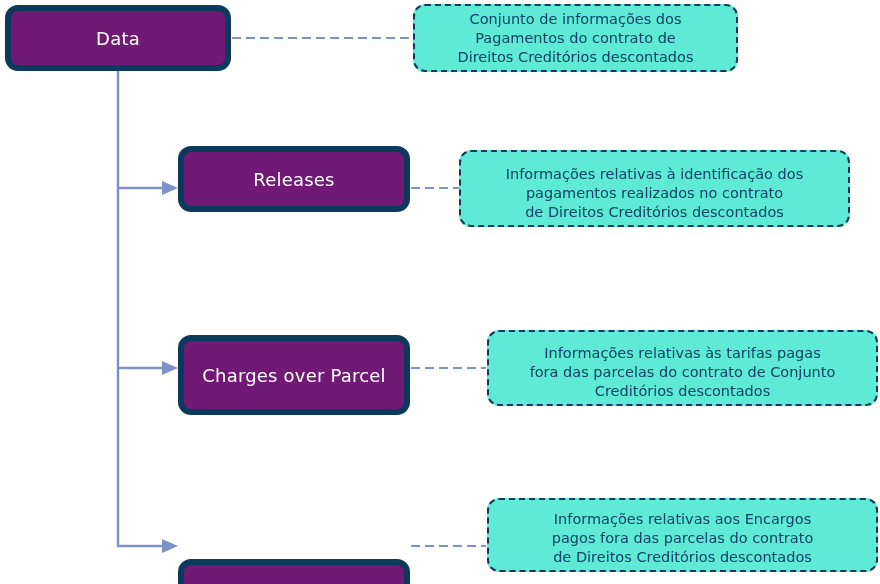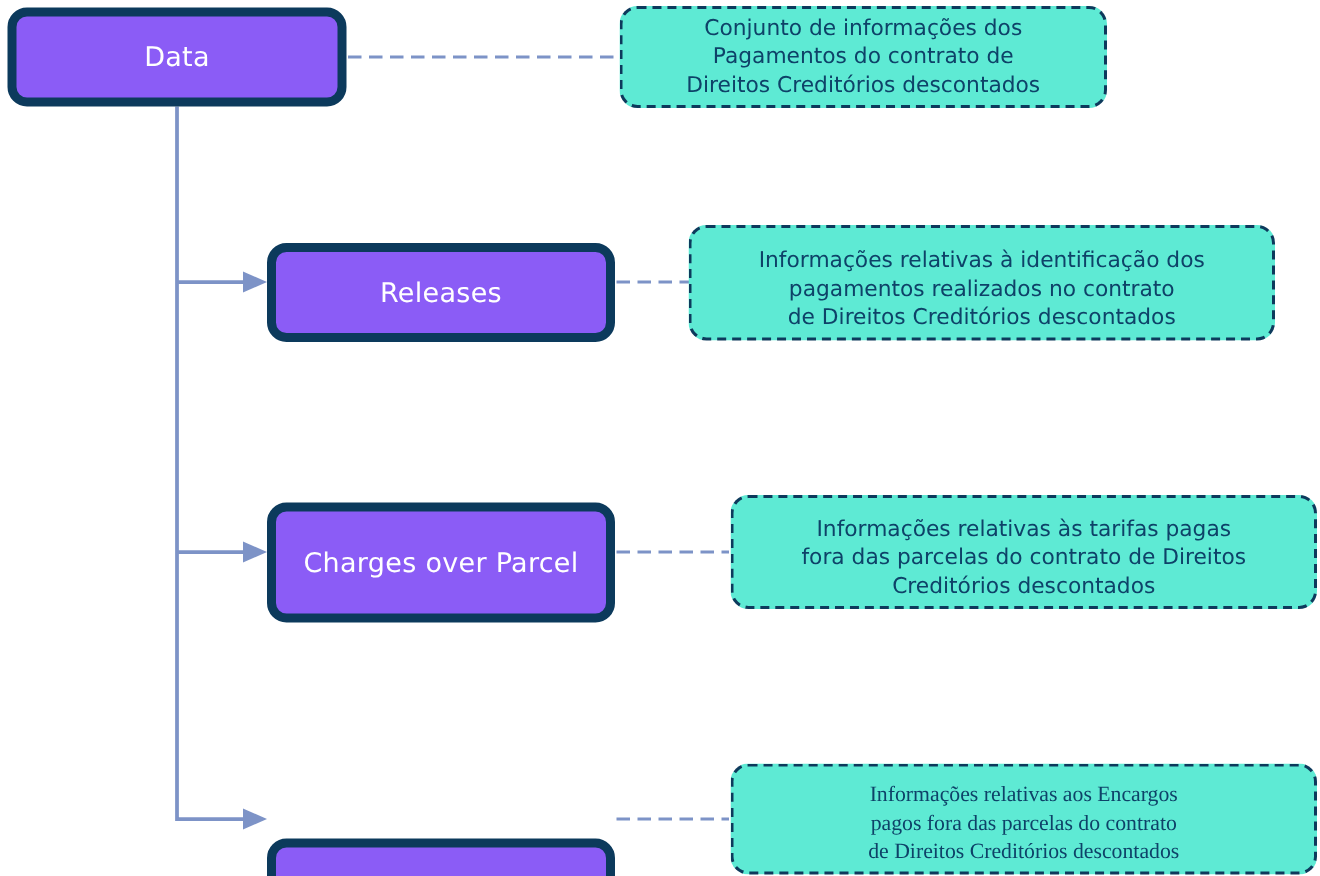--- a/index.html
+++ b/index.html
@@ -14,21 +14,21 @@
   #connector-layer {
     position: absolute;
     left: 0; top: 0;
     width: 880px; height: 584px;
     z-index: 1;
   }
   .node {
     position: absolute;
     z-index: 2;
     box-sizing: border-box;
-    background: #8b5cf6;
+    background: #701a75;
     border: 6px solid #0C3A5C;
     border-radius: 13px;
     display: flex;
     align-items: center;
     justify-content: center;
   }
   .node-label {
     color: #ffffff;
     font-size: 18px;
     font-weight: 500;
@@ -75,21 +75,21 @@
     <path d="M232 38 L412 38" fill="none" stroke="#7D93C7" stroke-width="2" stroke-dasharray="9 5"></path>
     <path d="M411 188 L486 188" fill="none" stroke="#7D93C7" stroke-width="2" stroke-dasharray="9 5"></path>
     <path d="M411 368 L486 368" fill="none" stroke="#7D93C7" stroke-width="2" stroke-dasharray="9 5"></path>
     <path d="M411 546 L486 546" fill="none" stroke="#7D93C7" stroke-width="2" stroke-dasharray="9 5"></path>
   </svg>
 
   <div class="node" style="left:5px; top:5px; width:226px; height:66px;">
     <span class="node-label">Data</span>
   </div>
 
-  <div class="node" style="left:178px; top:162px; width:232px; height:66px;">
+  <div class="node" style="left:178px; top:146px; width:232px; height:66px;">
     <span class="node-label">Releases</span>
   </div>
 
   <div class="node" style="left:178px; top:335px; width:232px; height:80px;">
     <span class="node-label">Charges over Parcel</span>
   </div>
 
   <div class="node" style="left:178px; top:513px; width:232px; height:66px;margin-top:46px;">
     <span class="node-label">Taxes over Parcel</span>
   </div>
@@ -101,23 +101,23 @@
   </div>
 
   <div class="annotation" style="left:459px; top:150px; width:391px; height:77px;">
     <span class="annotation-text">Informações relativas à identificação dos
 pagamentos realizados no contrato
 de Direitos Creditórios descontados</span>
   </div>
 
   <div class="annotation" style="left:487px; top:330px; width:391px; height:76px;">
     <span class="annotation-text">Informações relativas às tarifas pagas
-fora das parcelas do contrato de Direitos
+fora das parcelas do contrato de Conjunto
 Creditórios descontados</span>
   </div>
 
-  <div class="annotation" style="left:487px; top:509px; width:391px; height:74px;font-family:Liberation Serif, serif;">
+  <div class="annotation" style="left:487px; top:498px; width:391px; height:74px;">
     <span class="annotation-text">Informações relativas aos Encargos
 pagos fora das parcelas do contrato
 de Direitos Creditórios descontados</span>
   </div>
 
 </div>
 
 </body></html>

